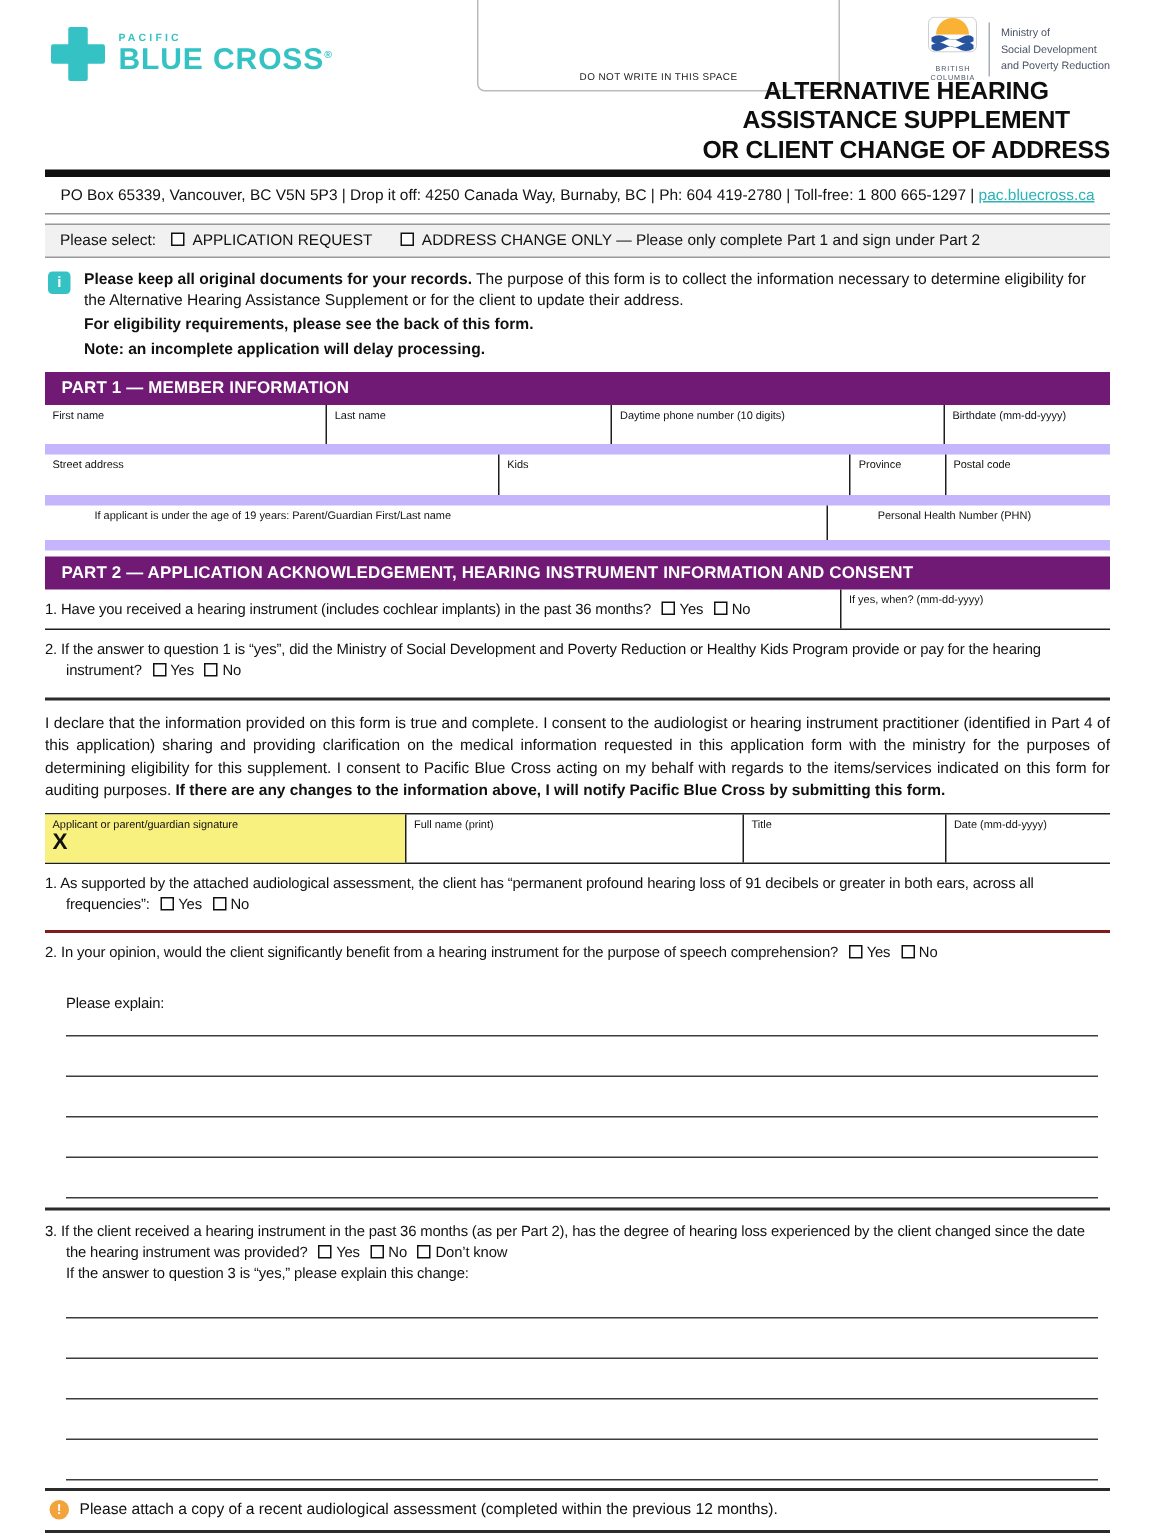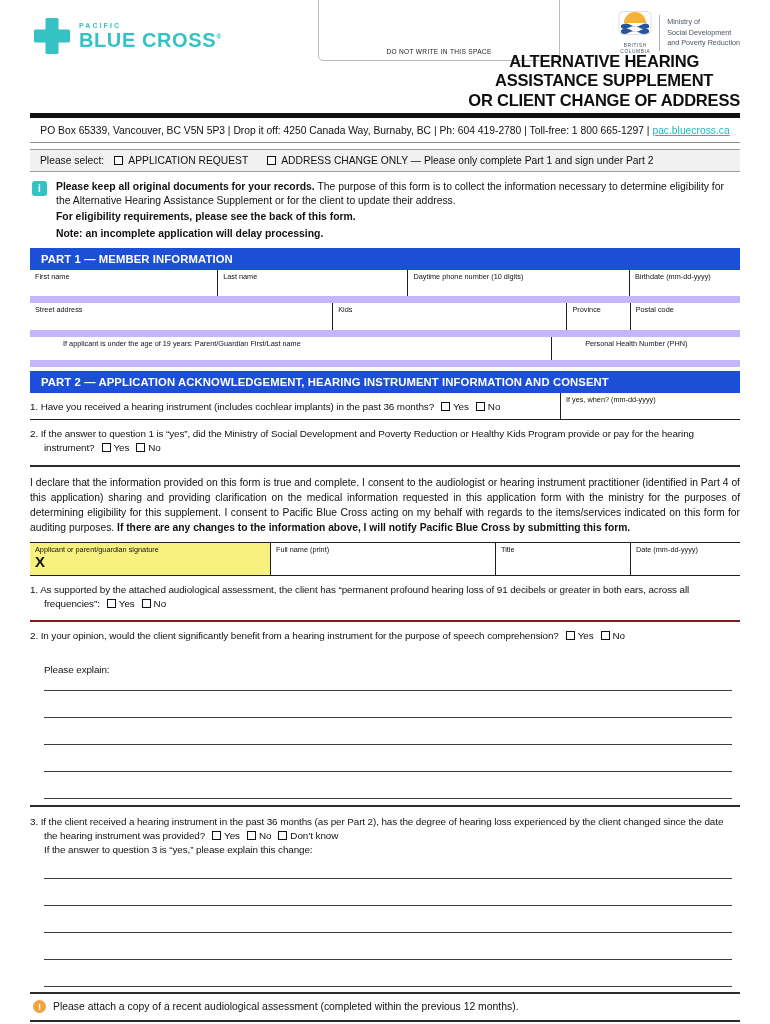--- a/index.html
+++ b/index.html
@@ -35,21 +35,21 @@
 
   
   .info { display:flex; margin:8px 0 8px; }
   .info-icon { width:15px; height:15px; background:#35C2C4; border-radius:3px; color:#fff; font-weight:bold;
                font-size:10px; display:flex; align-items:center; justify-content:center; margin:1px 9px 0 2px; flex:none; }
   .info-text { font-size:10.4px; line-height:13.6px; flex:1; }
   .info-text .b { font-weight:bold; }
   .info-text p + p { margin-top:3px; }
 
   
-  .part-bar { background:#1d4ed8; color:#fff; font-weight:bold; font-size:11.3px; letter-spacing:0.1px;
+  .part-bar { background:#701a75; color:#fff; font-weight:bold; font-size:11.3px; letter-spacing:0.1px;
               padding:5px 0 5px 11px; }
 
   
   .p1row { display:flex; border-bottom:7px solid #c4b5fd; }
   .p1c { border-right:1px solid #1e1e1e; padding:2px 2px 0 5px; font-size:7.3px; color:#111; }
   .p1c:last-child { border-right:none; }
   .r1 .p1c { height:26px; }
   .r2 .p1c { height:27px; }
   .r3 .p1c { height:23px;margin-left:28px; }
 

